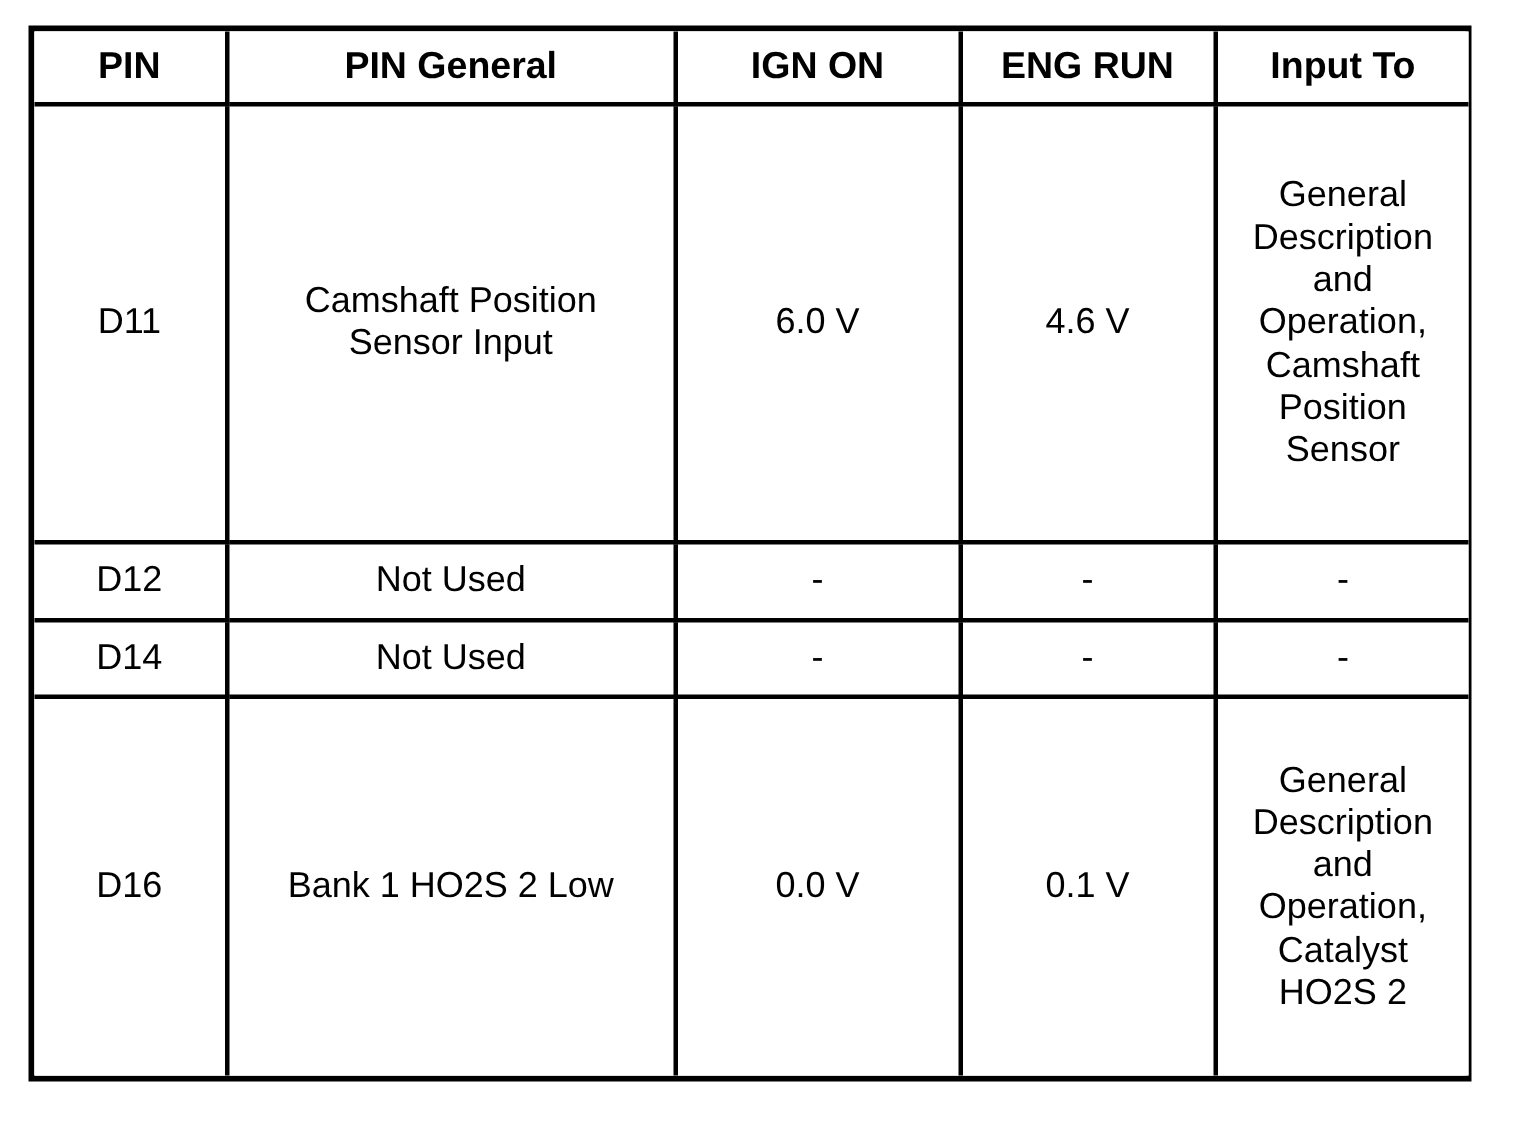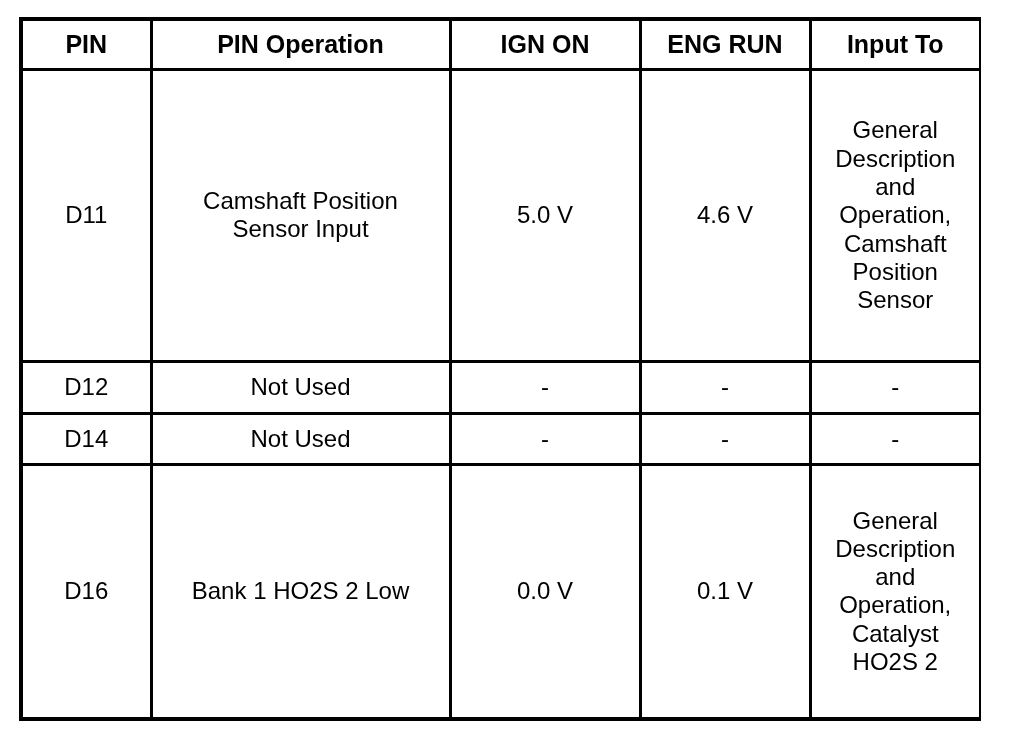--- a/index.html
+++ b/index.html
@@ -104,35 +104,35 @@
         <col class="c-pin">
         <col class="c-func">
         <col class="c-ign">
         <col class="c-eng">
         <col class="c-refer">
       </colgroup>
 
       <thead>
         <tr class="r-head">
           <th>PIN</th>
-          <th>PIN Operation</th>
+          <th>PIN General</th>
           <th>IGN ON</th>
           <th>ENG RUN</th>
           <th>Input To</th>
         </tr>
       </thead>
 
       <tbody>
 
 
         <tr class="r-tall">
           <td>D11</td>
           <td class="multiline">Camshaft Position
 Sensor Input</td>
-          <td>5.0 V</td>
+          <td>6.0 V</td>
           <td>4.6 V</td>
           <td class="multiline">General
 Description
 and
 Operation,
 Camshaft
 Position
 Sensor</td>
         </tr>
 

